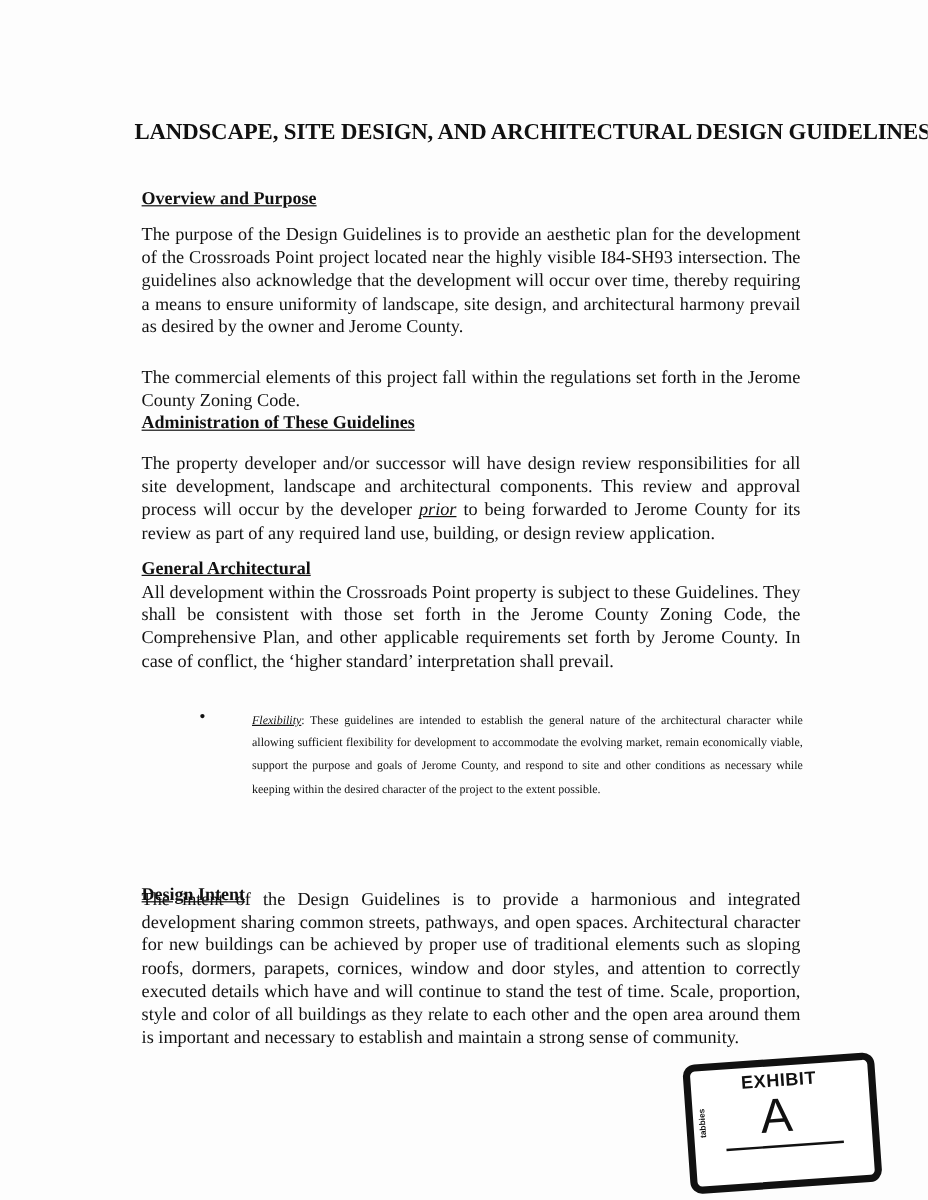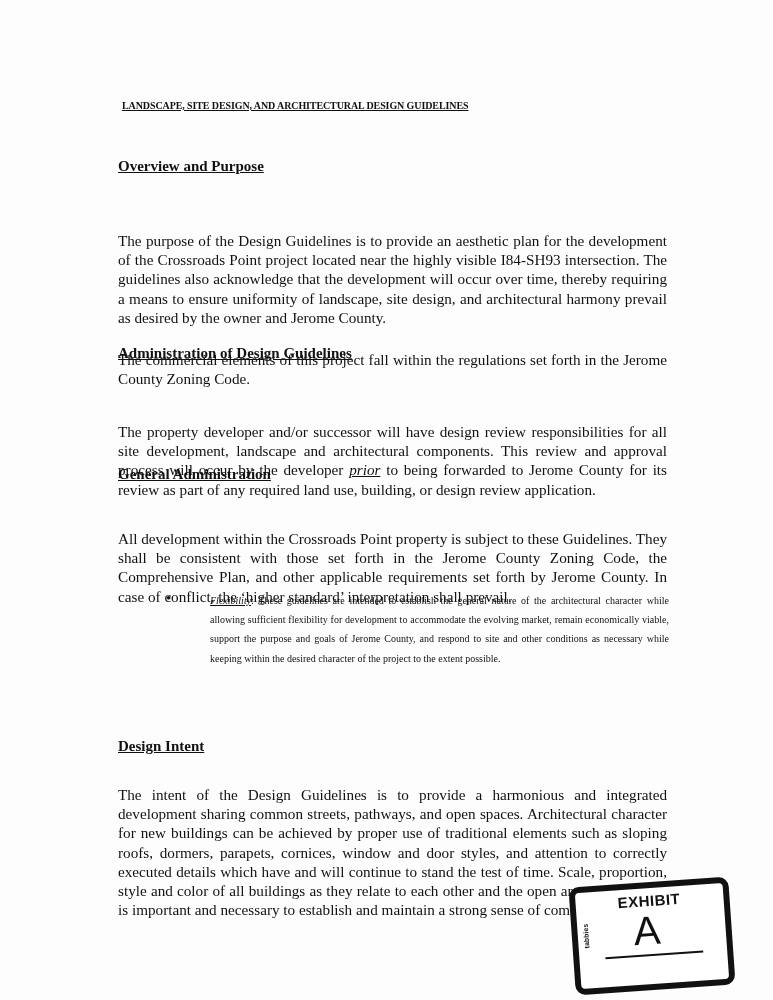--- a/index.html
+++ b/index.html
@@ -1,32 +1,31 @@
 <!DOCTYPE html>
 <html><head>
   <meta charset="utf-8">
   <style>
     html, body { margin:0; padding:0; }
     body {
       width:773px; height:1000px; background:#fdfdfd; position:relative; overflow:hidden;
       font-family:"Liberation Serif", serif; color:#111;
     }
     .title {
-      position:absolute; left:122px; top:100px; width:570px;
-      font-weight:bold; font-size:10px; text-decoration:underline; white-space:nowrap;
+      position:absolute; left:112px; top:100px; width:570px;
+      font-weight:bold; font-size:19px; white-space:nowrap;
       letter-spacing:-0.1px;
     }
     .heading {
       position:absolute; left:118px; font-weight:bold; font-size:15px;
       text-decoration:underline; white-space:nowrap;
     }
     .para {
       position:absolute; left:118px; width:549px; font-size:15.2px; line-height:19.2px;
       text-align:justify;
-      margin-top:45px;
     }
     .bullet-wrap { position:absolute; left:166px; top:591px; width:505px; }
     .bullet-dot { position:absolute; left:0; top:-1px; font-size:15px; }
     .bullet-text {
       position:absolute; left:44px; width:459px; font-size:10px; line-height:19.2px; text-align:justify;
     }
     .u { text-decoration:underline;font-style:italic; }
     .stamp {
       position:absolute; left:572px; top:882px; width:148px; height:96px;
       border:6px solid #111; border-radius:10px; background:#fff;
@@ -48,24 +47,24 @@
   </style>
 </head>
 <body>
 
 <div class="title">LANDSCAPE, SITE DESIGN, AND ARCHITECTURAL DESIGN GUIDELINES</div>
 
 <div class="heading" style="top:158px;">Overview and Purpose</div>
 <div class="para" style="top:186px;">The purpose of the Design Guidelines is to provide an aesthetic plan for the development of the Crossroads Point project located near the highly visible I84-SH93 intersection. The guidelines also acknowledge that the development will occur over time, thereby requiring a means to ensure uniformity of landscape, site design, and architectural harmony prevail as desired by the owner and Jerome County.</div>
 <div class="para" style="top:305px;">The commercial elements of this project fall within the regulations set forth in the Jerome County Zoning Code.</div>
 
-<div class="heading" style="top:345px;">Administration of Design Guidelines</div>
+<div class="heading" style="top:345px;">Administration of These Guidelines</div>
 <div class="para" style="top:377px;"><span>The property developer and/or successor will have design review responsibilities for all site development, landscape and architectural components.  This review and approval process will occur by the developer </span><span class="u">prior</span><span> to being forwarded to Jerome County for its review as part of any required land use, building, or design review application.</span></div>
 
-<div class="heading" style="top:466px;">General Administration</div>
+<div class="heading" style="top:466px;">General Architectural</div>
 <div class="para" style="top:484px;">All development within the Crossroads Point property is subject to these Guidelines. They shall be consistent with those set forth in the Jerome County Zoning Code, the Comprehensive Plan, and other applicable requirements set forth by Jerome County.  In case of conflict, the ‘higher standard’ interpretation shall prevail.</div>
 
 <div class="bullet-wrap">
   <span class="bullet-dot">•</span>
   <div class="bullet-text"><span class="u">Flexibility</span><span>: These guidelines are intended to establish the general nature of the architectural character while allowing sufficient flexibility for development to accommodate the evolving market, remain economically viable, support the purpose and goals of Jerome County, and respond to site and other conditions as necessary while keeping within the desired character of the project to the extent possible.</span></div>
 </div>
 
 <div class="heading" style="top:738px;">Design Intent</div>
 <div class="para" style="top:740px;">The intent of the Design Guidelines is to provide a harmonious and integrated development sharing common streets, pathways, and open spaces.  Architectural character for new buildings can be achieved by proper use of traditional elements such as sloping roofs, dormers, parapets, cornices, window and door styles, and attention to correctly executed details which have and will continue to stand the test of time.  Scale, proportion, style and color of all buildings as they relate to each other and the open area around them is important and necessary to establish and maintain a strong sense of community.</div>
 

